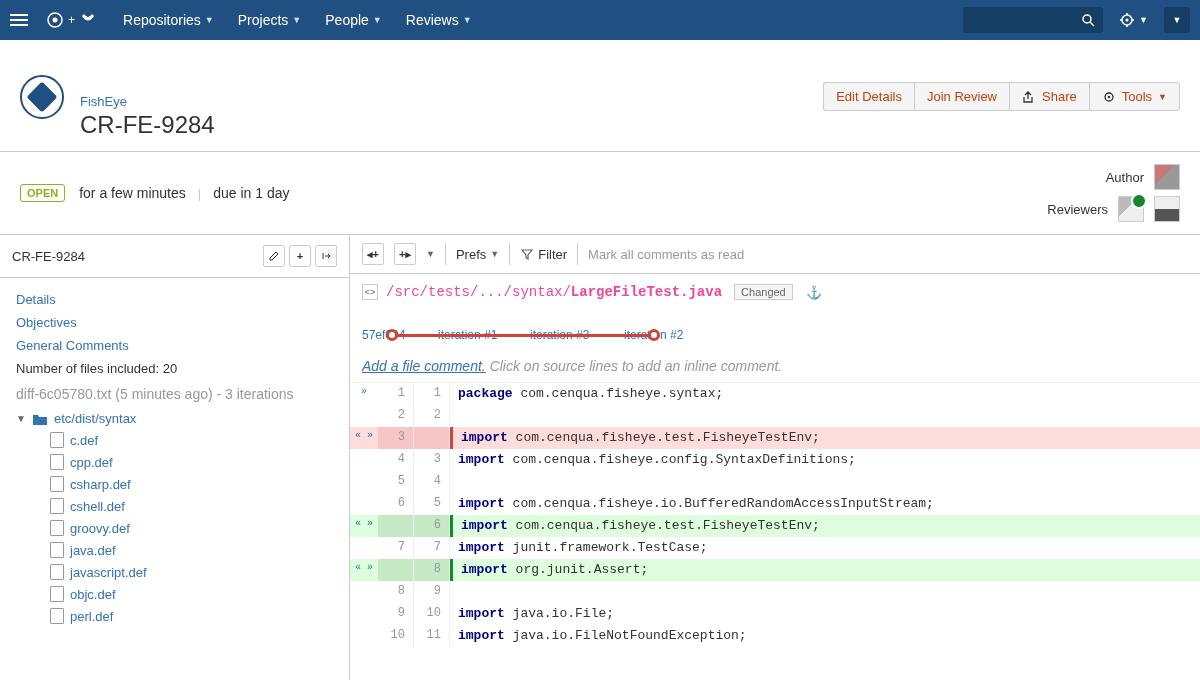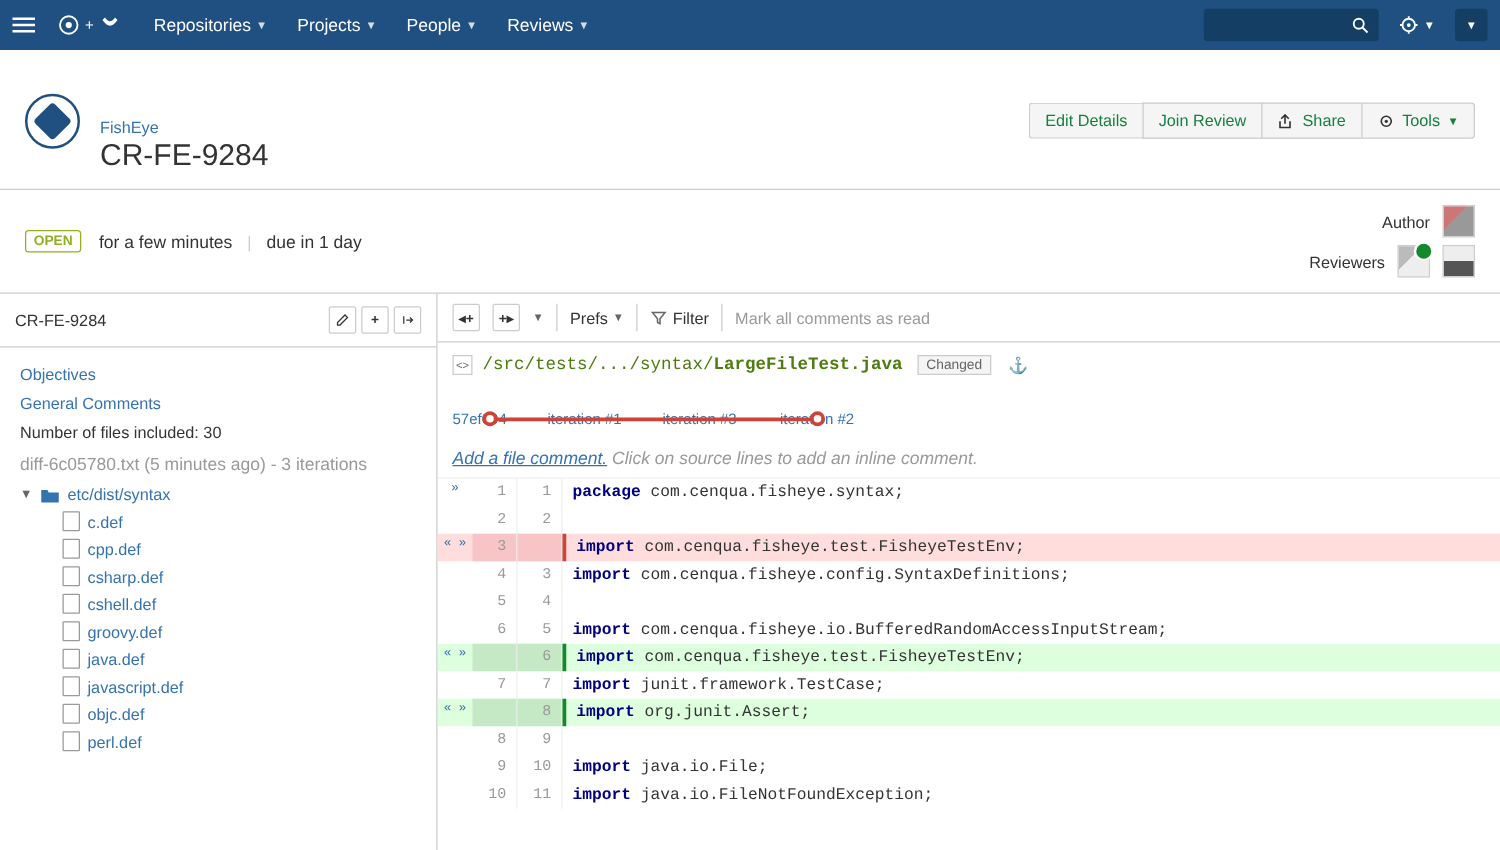--- a/index.html
+++ b/index.html
@@ -19,21 +19,21 @@
 .gear-btn { padding: 4px 8px; cursor: pointer; display:flex; align-items:center; gap:4px; }
 .avatar-menu { width: 26px; height: 26px; background: #153e64; border-radius: 3px; display:flex; align-items:center; justify-content:center; }
 
 
 .header { padding: 14px 20px 12px 20px; display: flex; align-items: center; border-bottom: 1px solid #ccc; }
 .header .app-icon { width: 44px; height: 44px; border: 2px solid #205081; border-radius: 50%; display:flex; align-items:center; justify-content:center; margin-right: 16px; }
 .header .app-icon .diamond { width: 22px; height: 22px; background:#205081; transform: rotate(45deg); border-radius:3px; }
 .header .titles .breadcrumb { color: #3572b0; font-size: 13px; margin-bottom: 2px; margin-top: 40px; }
 .header .titles h1 { font-size: 24px; font-weight: 500; color: #333; }
 .header .actions { margin-left: auto; display: flex; gap: 0; }
-.header .actions .btn { border: 1px solid #ccc; background: #f5f5f5; padding: 6px 12px; font-size: 13px; cursor: pointer; display:flex; align-items:center; gap:6px; color:#15803d; }
+.header .actions .btn { border: 1px solid #ccc; background: #f5f5f5; padding: 6px 12px; font-size: 13px; cursor: pointer; display:flex; align-items:center; gap:6px; color:#c2410c; }
 .header .actions .btn:not(:last-child) { border-right: none; }
 .header .actions .btn:first-child { border-radius: 3px 0 0 3px; }
 .header .actions .btn:last-child { border-radius: 0 3px 3px 0; }
 
 
 .subheader { padding: 12px 20px; display: flex; align-items: center; border-bottom: 1px solid #ccc; }
 .status-badge { border: 1px solid #8eb021; color: #8eb021; font-size: 11px; font-weight: bold; padding: 2px 6px; border-radius: 3px; margin-right: 14px; }
 .subheader .meta { color: #333; font-size: 14px; }
 .subheader .sep { color: #ccc; margin: 0 12px; }
 .subheader .right { margin-left: auto; display:flex; flex-direction:column; gap:6px; align-items:flex-end; }
@@ -66,21 +66,21 @@
 .content { flex:1; display:flex; flex-direction:column; overflow:hidden; }
 .toolbar { border-bottom:1px solid #ccc; padding:8px 12px; display:flex; align-items:center; gap:10px; }
 .toolbar .icon-btn { font-weight:bold; }
 .toolbar .caret-small { font-size:9px; color:#666; }
 .toolbar .divider { width:1px; height:22px; background:#ccc; }
 .toolbar .text-btn { color:#333; cursor:pointer; font-size:13px; display:flex; align-items:center; gap:4px; }
 .toolbar .muted { color:#999; font-size:13px; }
 
 .filepath-row { padding: 10px 12px; display:flex; align-items:center; gap:8px; border-bottom: none; }
 .filepath-row .code-icon { width:16px; height:16px; border:1px solid #ccc; display:flex; align-items:center; justify-content:center; font-size:9px; color:#666; }
-.filepath-row .path { font-family: "Courier New", monospace; font-size:14px; color:#4d7c0f; }
+.filepath-row .path { font-family: "Courier New", monospace; font-size:14px; color:#ec4899; }
 .filepath-row .path .filename { font-weight:bold; }
 .filepath-row .changed-tag { border:1px solid #ccc; background:#f5f5f5; padding:1px 6px; font-size:11px; color:#666; position:relative; margin-left:4px; }
 .filepath-row .anchor { margin-left: 6px; color:#666; cursor:pointer; }
 
 .iterations { padding: 0 12px 6px 12px; }
 .iter-labels { display:flex; gap: 0; font-size:12px; color:#3572b0; position: relative; }
 .iter-labels span { position:absolute; }
 .iter-track { position:relative; height:18px; width:300px; margin-top:18px; margin-left: 24px;}
 .iter-line { position:absolute; top:6px; left:0; right:32px; height:3px; background:#d04437; }
 .iter-dot { position:absolute; top:1px; width:12px; height:12px; border:3px solid #d04437; background:#fff; border-radius:50%; }
@@ -226,23 +226,24 @@
         </div>
         <div class="icon-btn" style="font-weight:bold;">+</div>
         <div class="icon-btn">
           <svg width="12" height="12" viewBox="0 0 12 12">
               <path d="M3 3 L3 9 M5 6 L10 6 M8 4 L10 6 L8 8" fill="none" stroke="#333" stroke-width="1"></path>
             </svg>
         </div>
       </div>
     </div>
     <div class="sidebar-body">
+      <a class="link">Details</a>
       <a class="link">Objectives</a>
       <a class="link">General Comments</a>
-      <div class="text">Number of files included: 30</div>
+      <div class="text">Number of files included: 20</div>
       <div class="file-meta">diff-6c05780.txt (5 minutes ago) - 3 iterations</div>
       <div class="tree">
         <div class="folder-row">
           <span class="caret-toggle">▼</span>
           <svg width="16" height="14" viewBox="0 0 16 14" class="folder-icon">
               <path d="M1 3 L6 3 L7 5 L15 5 L15 13 L1 13 Z" fill="#3572b0"></path>
             </svg>
           <span>etc/dist/syntax</span>
         </div>
         <div class="file-list" id="file-list">

